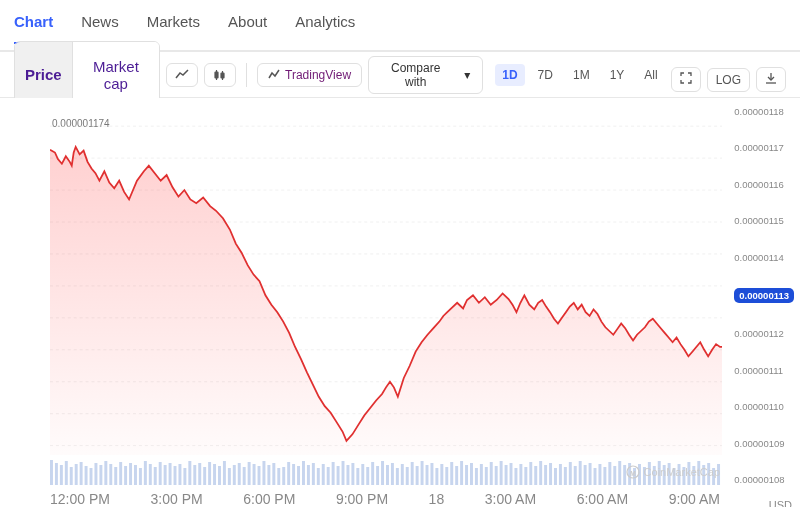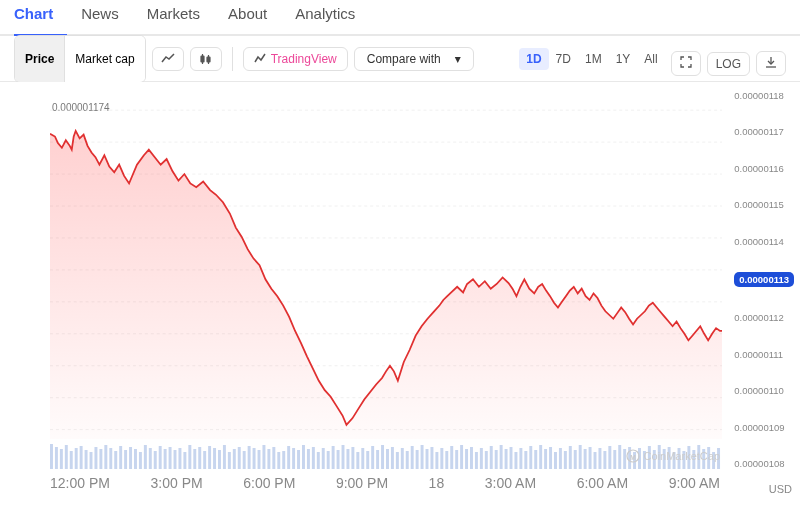--- a/index.html
+++ b/index.html
@@ -1,24 +1,24 @@
 <!DOCTYPE html>
 <html><head>
   <meta charset="utf-8">
   <style>
     * { box-sizing: border-box; margin: 0; padding: 0; }
     body { font-family: -apple-system, BlinkMacSystemFont, 'Segoe UI', sans-serif; background: #fff; width: 800px; height: 507px; overflow: hidden; }
 
     
     .top-nav {
       display: flex;
-      align-items: flex-end;
+      align-items: flex-start;
       border-bottom: 2px solid #e8e8e8;
       padding: 0 14px;
-      height: 36px;
+      height: 52px;
     }
     .nav-item {
       padding: 0 14px;
       height: 44px;
       display: flex;
       align-items: center;
       font-size: 15px;
       color: #555;
       cursor: pointer;
       border-bottom: 2px solid transparent;
@@ -44,23 +44,23 @@
       display: flex;
       border: 1px solid #e0e0e0;
       border-radius: 6px;
       overflow: hidden;
     }
     .btn-group .tb-btn {
       border: none;
       border-right: 1px solid #e0e0e0;
       background: #fff;
       padding: 16px 10px;
-      font-size: 12px;
-      cursor: pointer;
-      color: #000000;
+      font-size: 15px;
+      cursor: pointer;
+      color: #4c1d95;
     }
     .btn-group .tb-btn:last-child { border-right: none; }
     .btn-group .tb-btn.active {
       background: #f0f0f0;
       font-weight: 600;
     }
     .divider {
       width: 1px;
       height: 24px;
       background: #e0e0e0;
@@ -78,42 +78,42 @@
       align-items: center;
       gap: 4px;
     }
     .tb-icon-btn svg { width: 14px; height: 14px; }
     .trading-view-btn {
       background: none;
       border: 1px solid #e0e0e0;
       border-radius: 6px;
       padding: 4px 10px;
       cursor: pointer;
-      color: #ec4899;
+      color: #701a75;
       font-size: 12px;
       display: flex;
       align-items: center;
       gap: 5px;
     }
     .compare-btn {
       background: none;
       border: 1px solid #e0e0e0;
       border-radius: 6px;
       padding: 4px 12px;
       cursor: pointer;
       color: #333;
       font-size: 12px;
       display: flex;
       align-items: center;
       gap: 14px;
     }
     .spacer { flex: 1; }
     .time-group {
       display: flex;
-      gap: 0;
+      gap: 6px;
     }
     .time-btn {
       background: none;
       border: none;
       padding: 4px 7px;
       cursor: pointer;
       color: #555;
       font-size: 12px;
       border-radius: 4px;
     }

